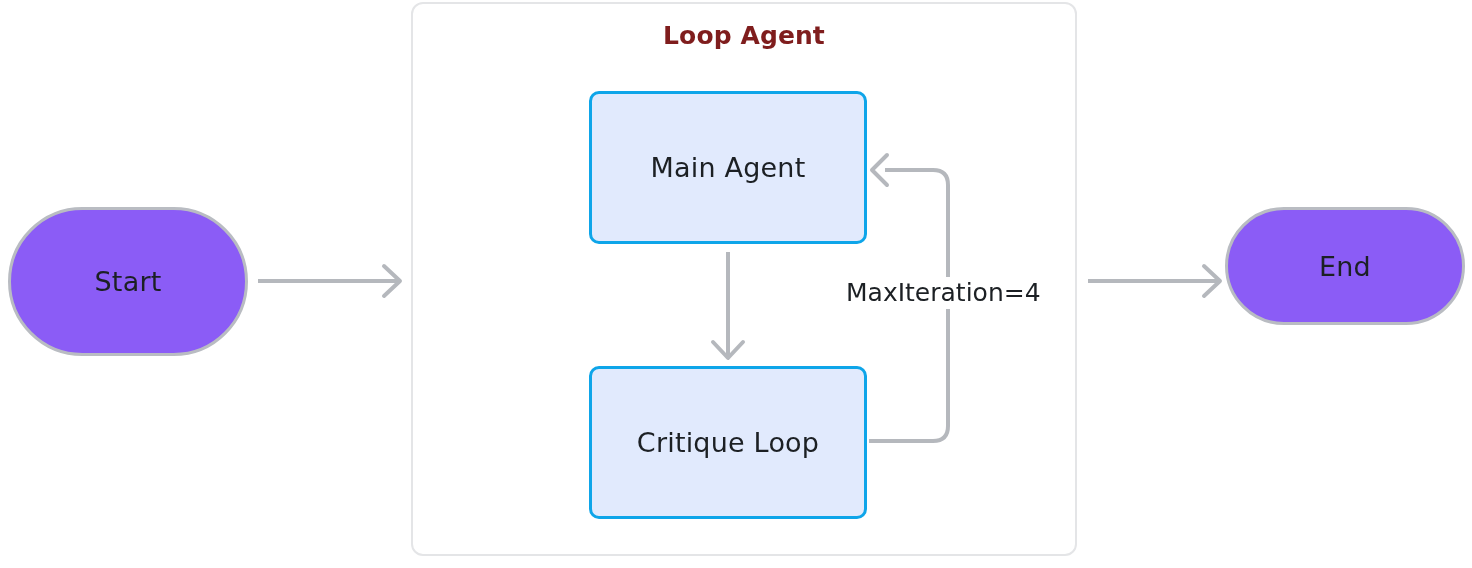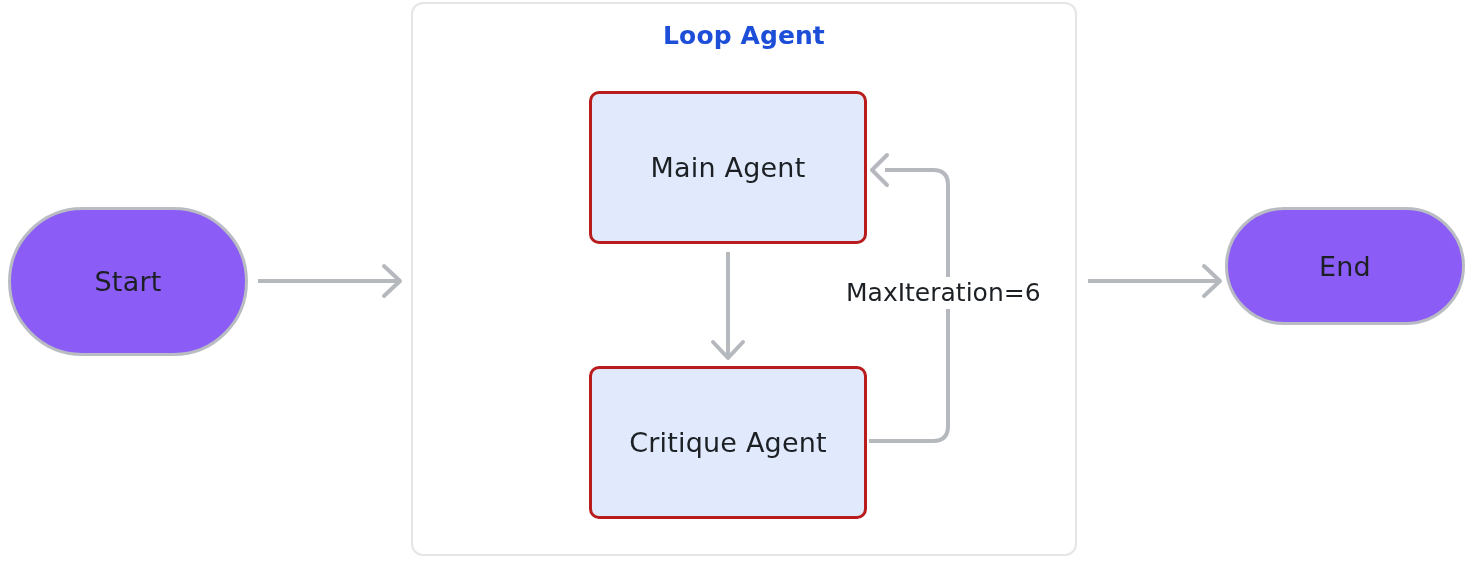--- a/index.html
+++ b/index.html
@@ -55,31 +55,31 @@
     border-radius: 12px;
   }
   #loop-agent-title {
     position: absolute;
     left: 0;
     top: 17px;
     width: 100%;
     text-align: center;
     font-size: 25px;
     font-weight: bold;
-    color: #1d4ed8;
+    color: #7f1d1d;
     letter-spacing: 0.1px;
     font-family: "DejaVu Sans", "Liberation Sans", sans-serif;
   }
 
   
   .agent-box {
     position: absolute;
     box-sizing: border-box;
     background: #e1eafd;
-    border: 3px solid #b91c1c;
+    border: 3px solid #0ea5e9;
     border-radius: 10px;
     display: flex;
     align-items: center;
     justify-content: center;
   }
   .agent-label {
     font-size: 27px;
     color: #1c2024;
     letter-spacing: 0.2px;
     line-height: 1;
@@ -127,21 +127,21 @@
 
   <div id="loop-agent-container">
     <div id="loop-agent-title">Loop Agent</div>
   </div>
 
   <div class="agent-box" id="node-main-agent">
     <span class="agent-label">Main Agent</span>
   </div>
 
   <div class="agent-box" id="node-critique-agent">
-    <span class="agent-label">Critique Agent</span>
+    <span class="agent-label">Critique Loop</span>
   </div>
 
   <svg id="connectors" width="1472" height="568" viewBox="0 0 1472 568" xmlns="http://www.w3.org/2000/svg">
 
     <g>
       <line x1="258" y1="281" x2="398" y2="281" stroke="#b5b8bd" stroke-width="4" stroke-linecap="butt"></line>
       <polyline points="384,266 400,281 384,296" fill="none" stroke="#b5b8bd" stroke-width="4" stroke-linecap="round" stroke-linejoin="round"></polyline>
     </g>
 
     <g>
@@ -153,15 +153,15 @@
       <line x1="728" y1="252" x2="728" y2="356" stroke="#b5b8bd" stroke-width="4" stroke-linecap="butt"></line>
       <polyline points="713,342 728,358 743,342" fill="none" stroke="#b5b8bd" stroke-width="4" stroke-linecap="round" stroke-linejoin="round"></polyline>
     </g>
 
     <g>
       <path d="M 869 441 L 933 441 Q 948 441 948 426 L 948 185 Q 948 170 933 170 L 885 170" fill="none" stroke="#b5b8bd" stroke-width="4" stroke-linecap="butt" stroke-linejoin="round"></path>
       <polyline points="887,155 872,170 887,185" fill="none" stroke="#b5b8bd" stroke-width="4" stroke-linecap="round" stroke-linejoin="round"></polyline>
     </g>
   </svg>
 
-  <div id="loop-label">MaxIteration=6</div>
+  <div id="loop-label">MaxIteration=4</div>
 
 </div>
 
 </body></html>

